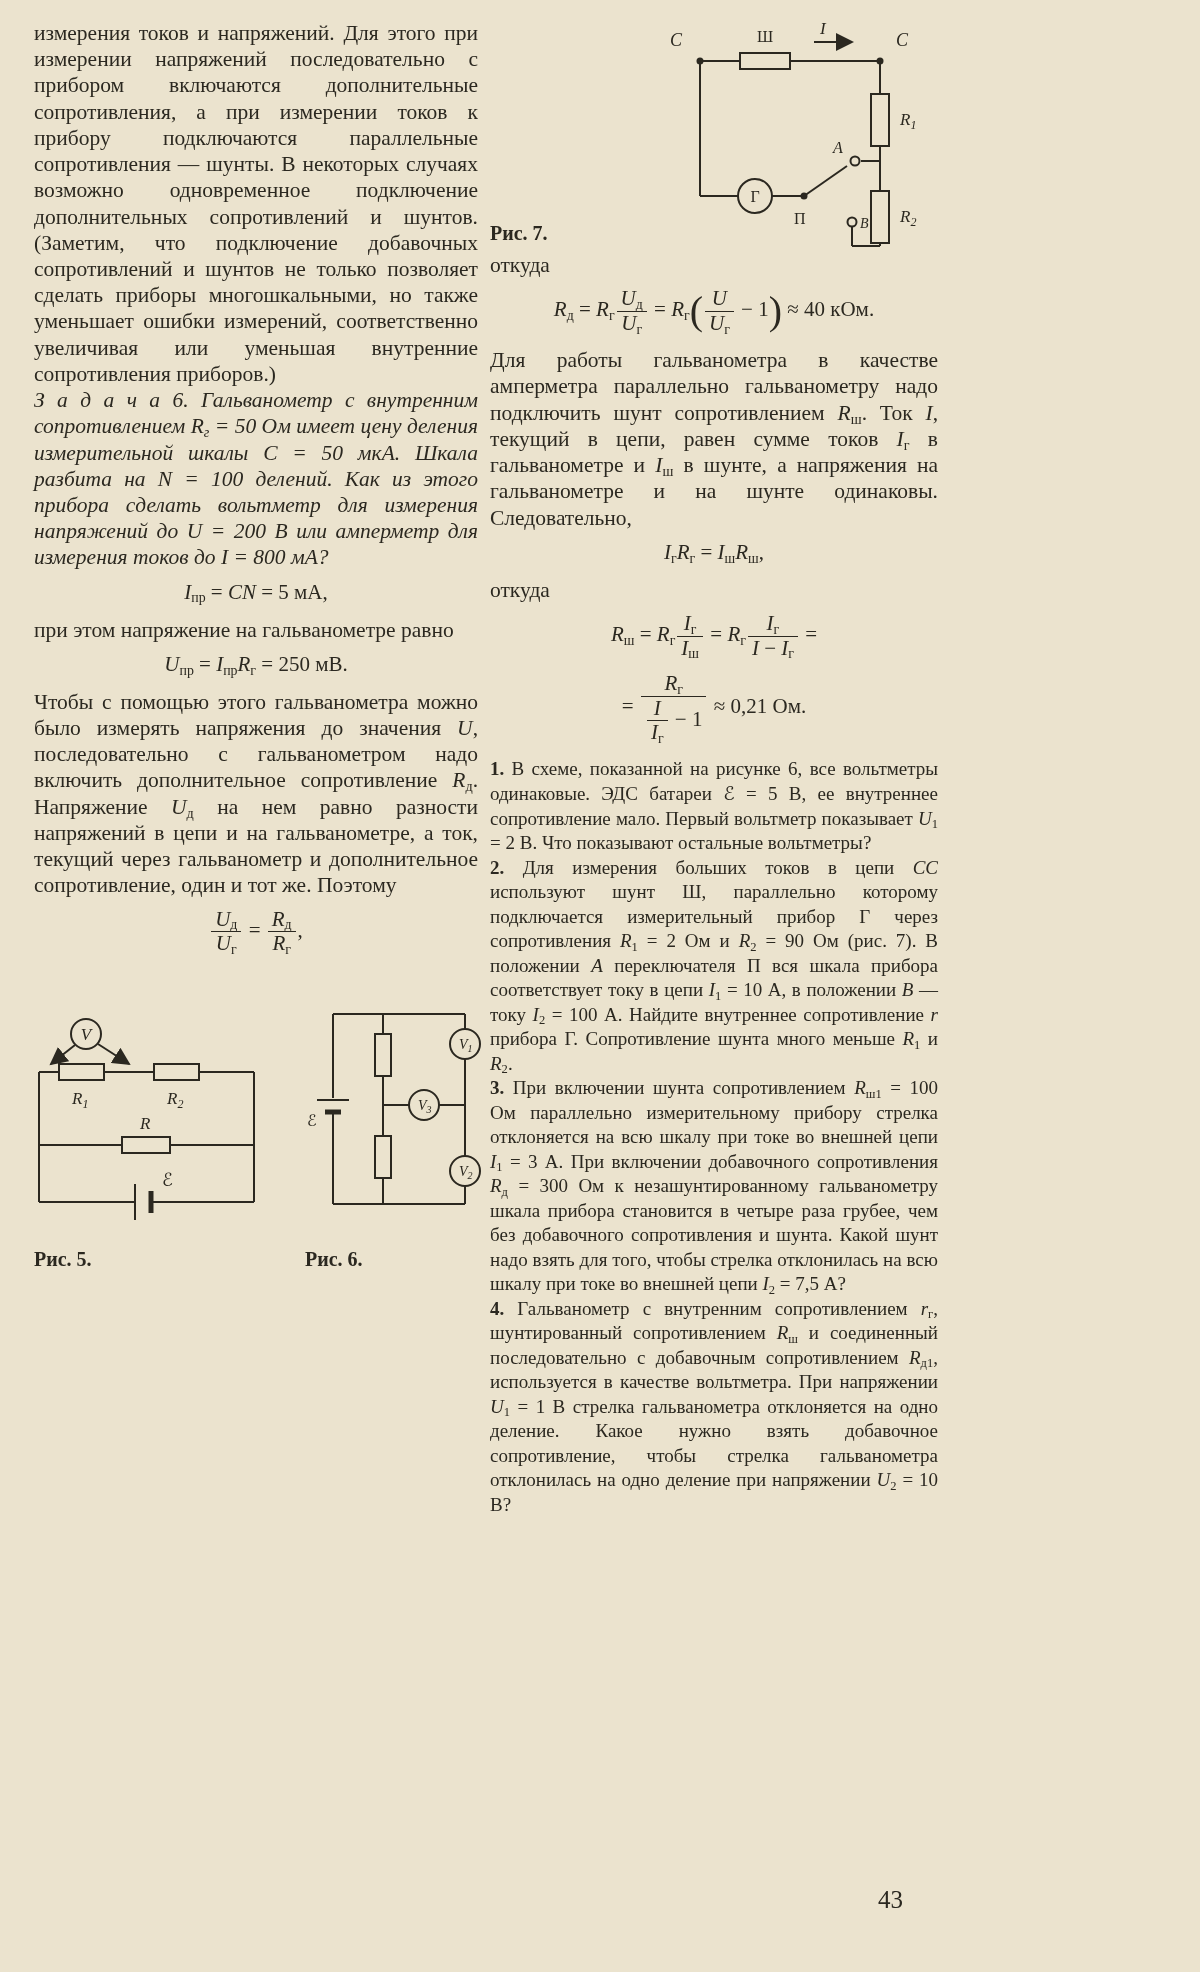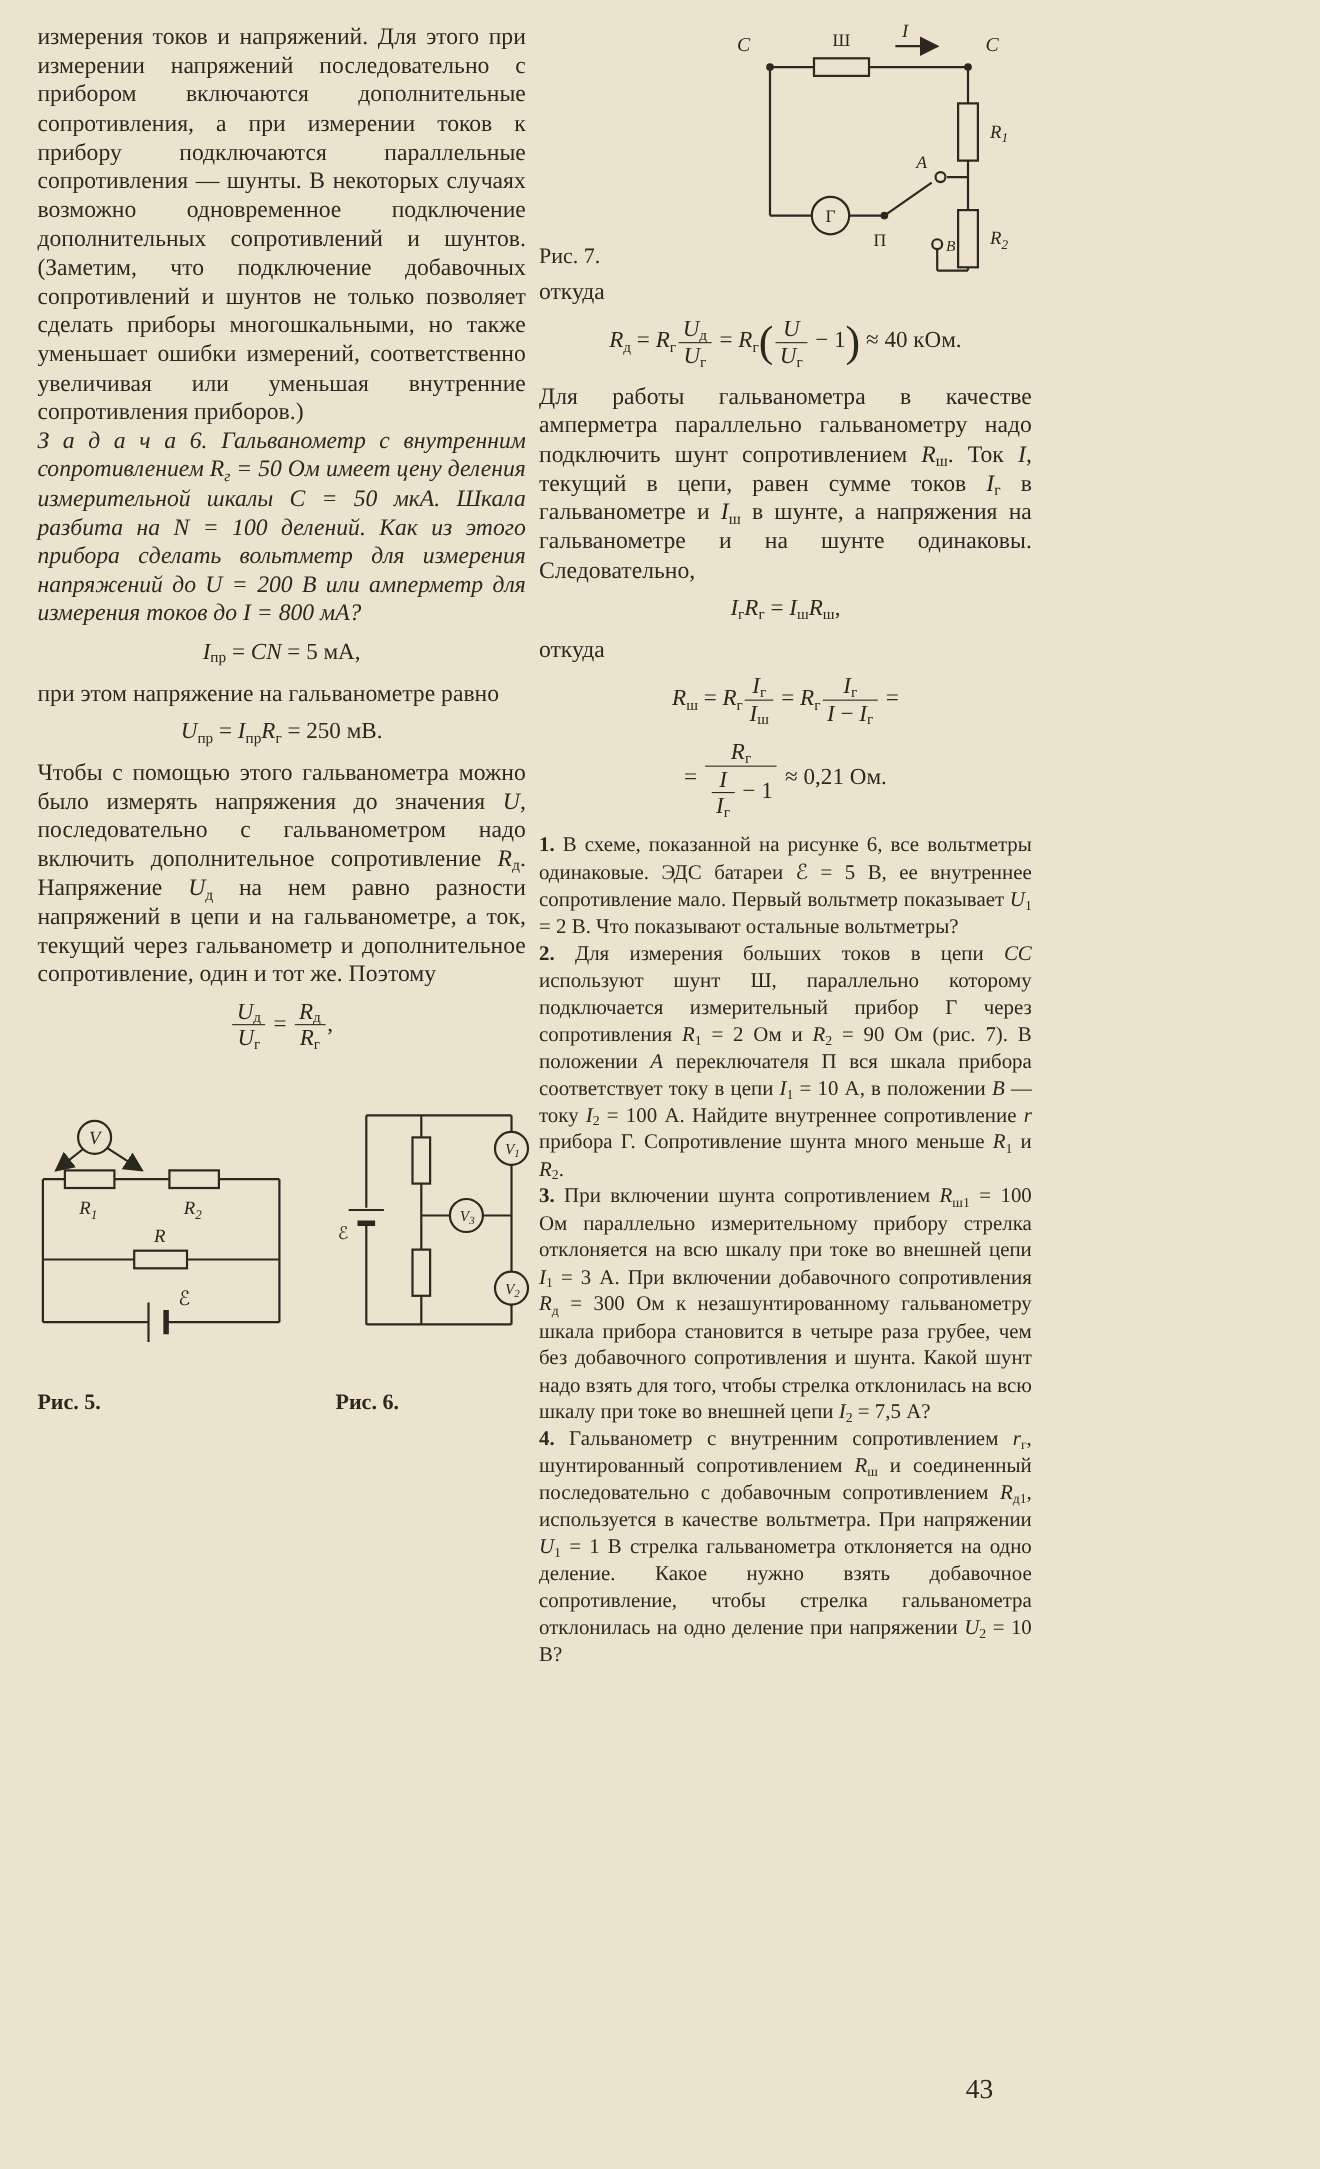--- a/index.html
+++ b/index.html
@@ -16,23 +16,23 @@
   .col-right{position:absolute;left:490px;top:252px;width:448px}
   .bp{font-size:21.5px;line-height:1.22;text-align:justify;hyphens:auto}
   .task{font-style:italic}
   .formula{text-align:center;margin:9px 0 12px;font-size:21px;white-space:nowrap}
   .frac{display:inline-block;vertical-align:middle;text-align:center;line-height:1.12;margin:0 2px}
   .frac .num,.frac .den{display:block;padding:0 4px}
   .frac .den{border-top:1.5px solid #2b2820}
   .bigp{font-size:190%;vertical-align:middle;line-height:1;font-weight:400}
   .figures-row{display:flex;gap:46px;margin-top:30px;align-items:flex-end}
   .figures-row figure{display:flex;flex-direction:column}
-  figcaption{margin-top:38px;font-weight:700;font-size:20px}
+  figcaption{margin-top:22px;font-weight:700;font-size:20px}
   .fig7{position:absolute;left:628px;top:6px}
-  .fig7cap{position:absolute;left:490px;top:222px;font-weight:400;font-size:20px}
+  .fig7cap{position:absolute;left:490px;top:222px;font-weight:700;font-size:20px}
   .exhead{font-size:19.5px;margin:16px 0 8px}
   .ex{font-size:19px;line-height:1.29;text-align:justify;hyphens:auto}
   .ex .num{font-weight:700}
   .pagenum{position:absolute;left:878px;top:1886px;font-weight:400;font-size:25px}
   .emf{font-family:"DejaVu Sans","DejaVu Serif",serif;font-style:normal}
   svg text{font-family:"Liberation Serif",serif}
 </style>
 </head>
 <body>
 

